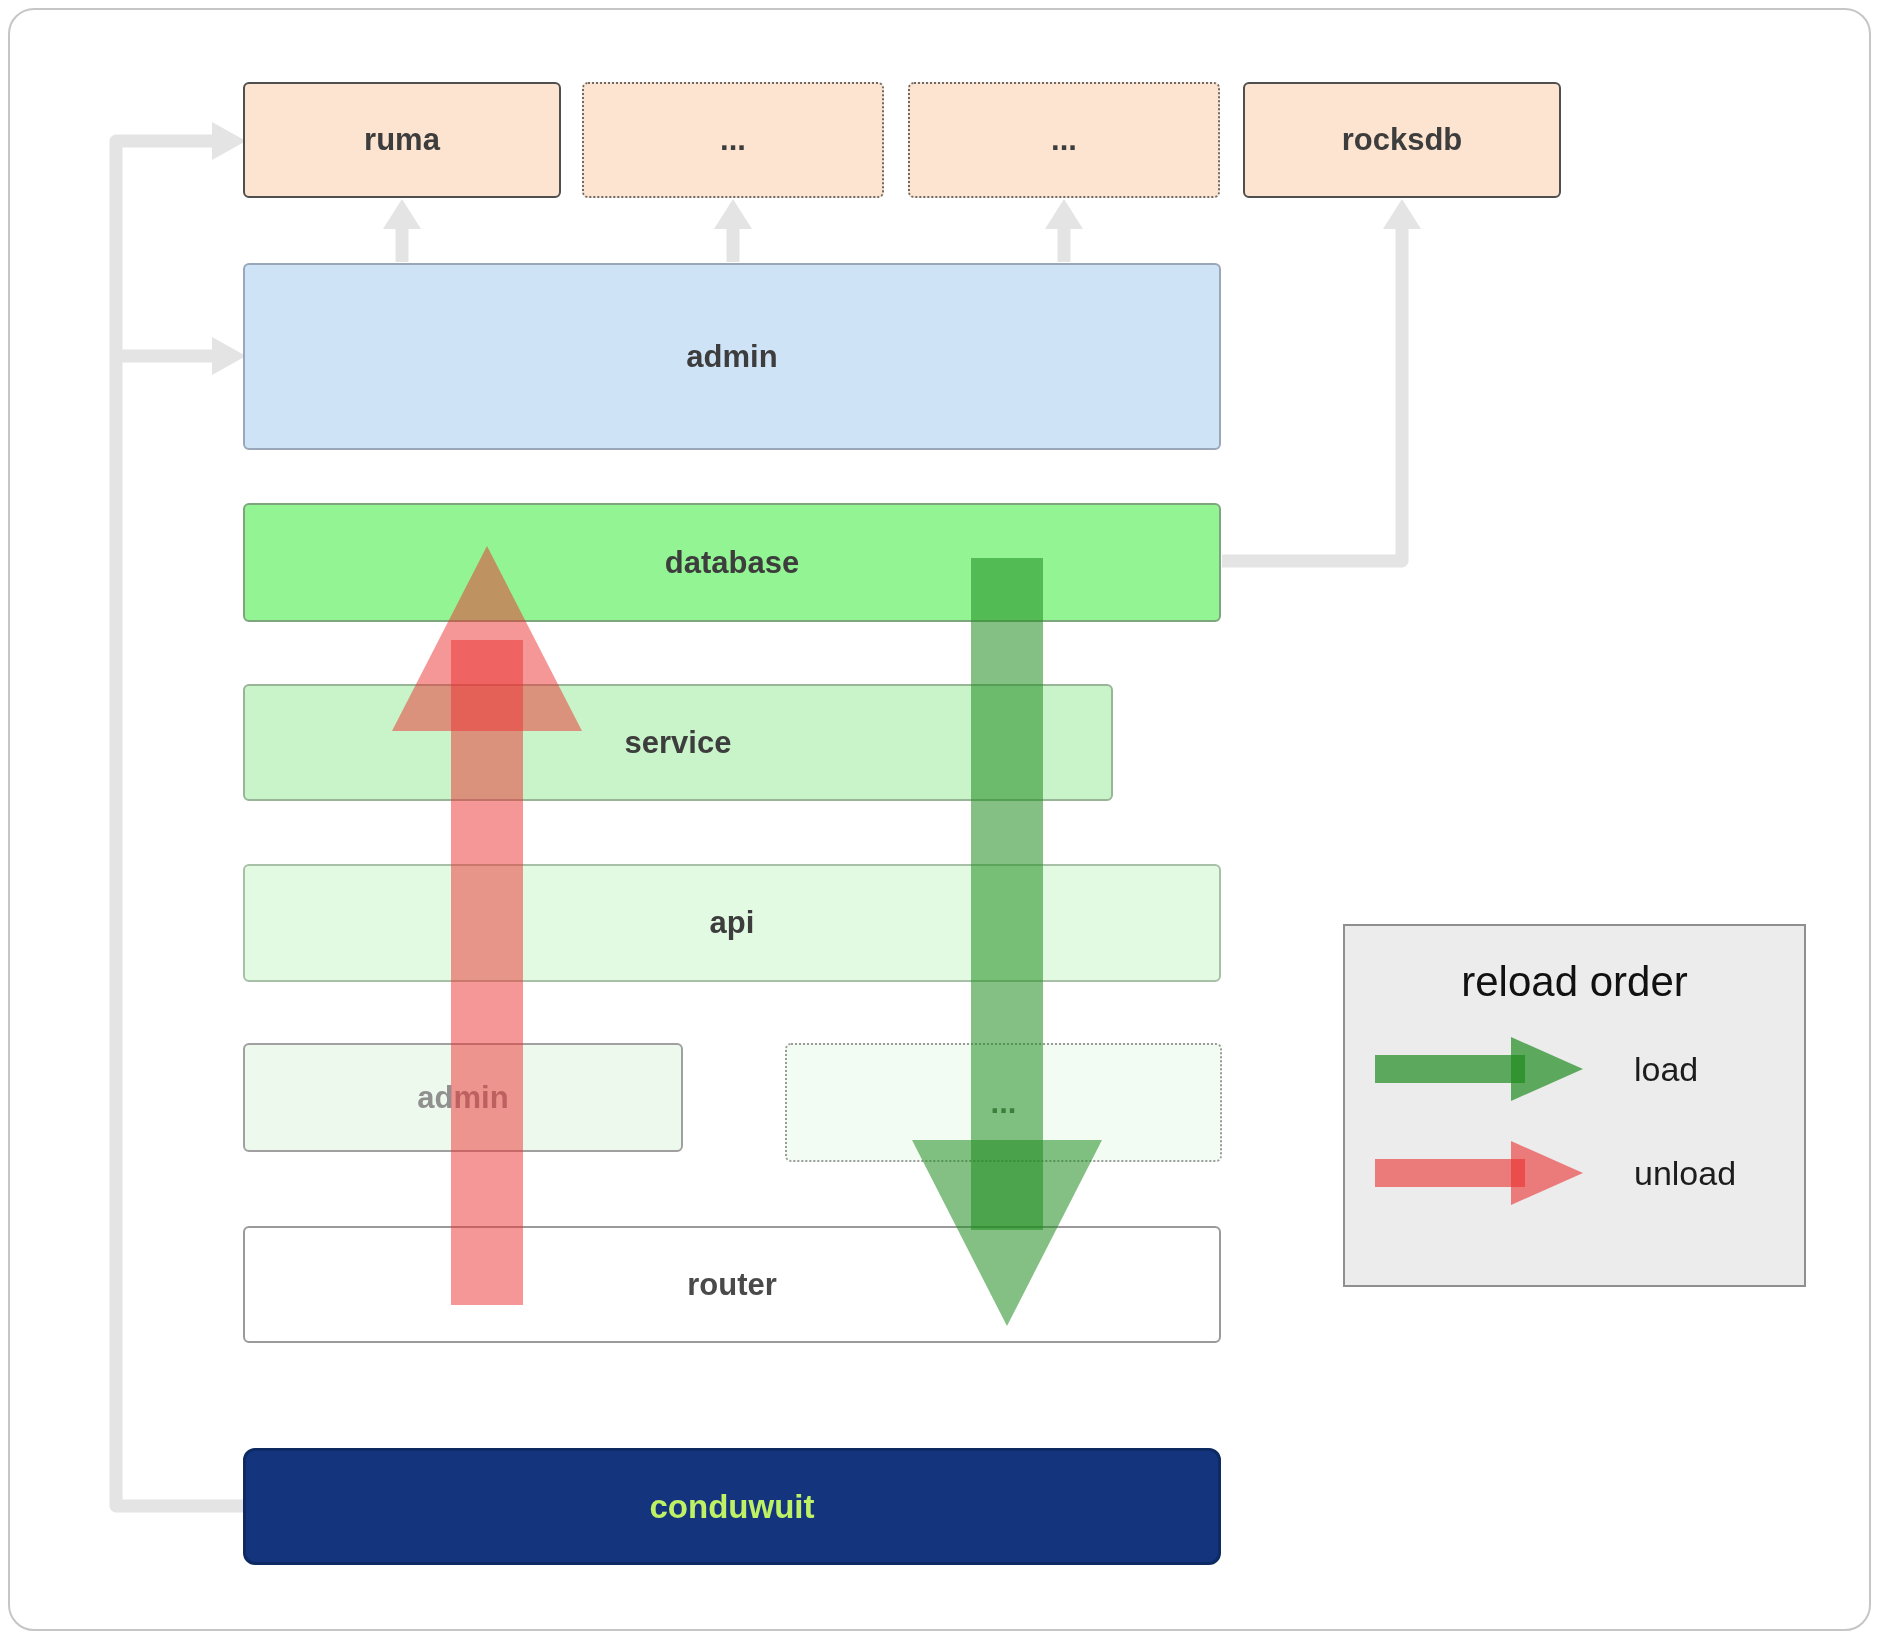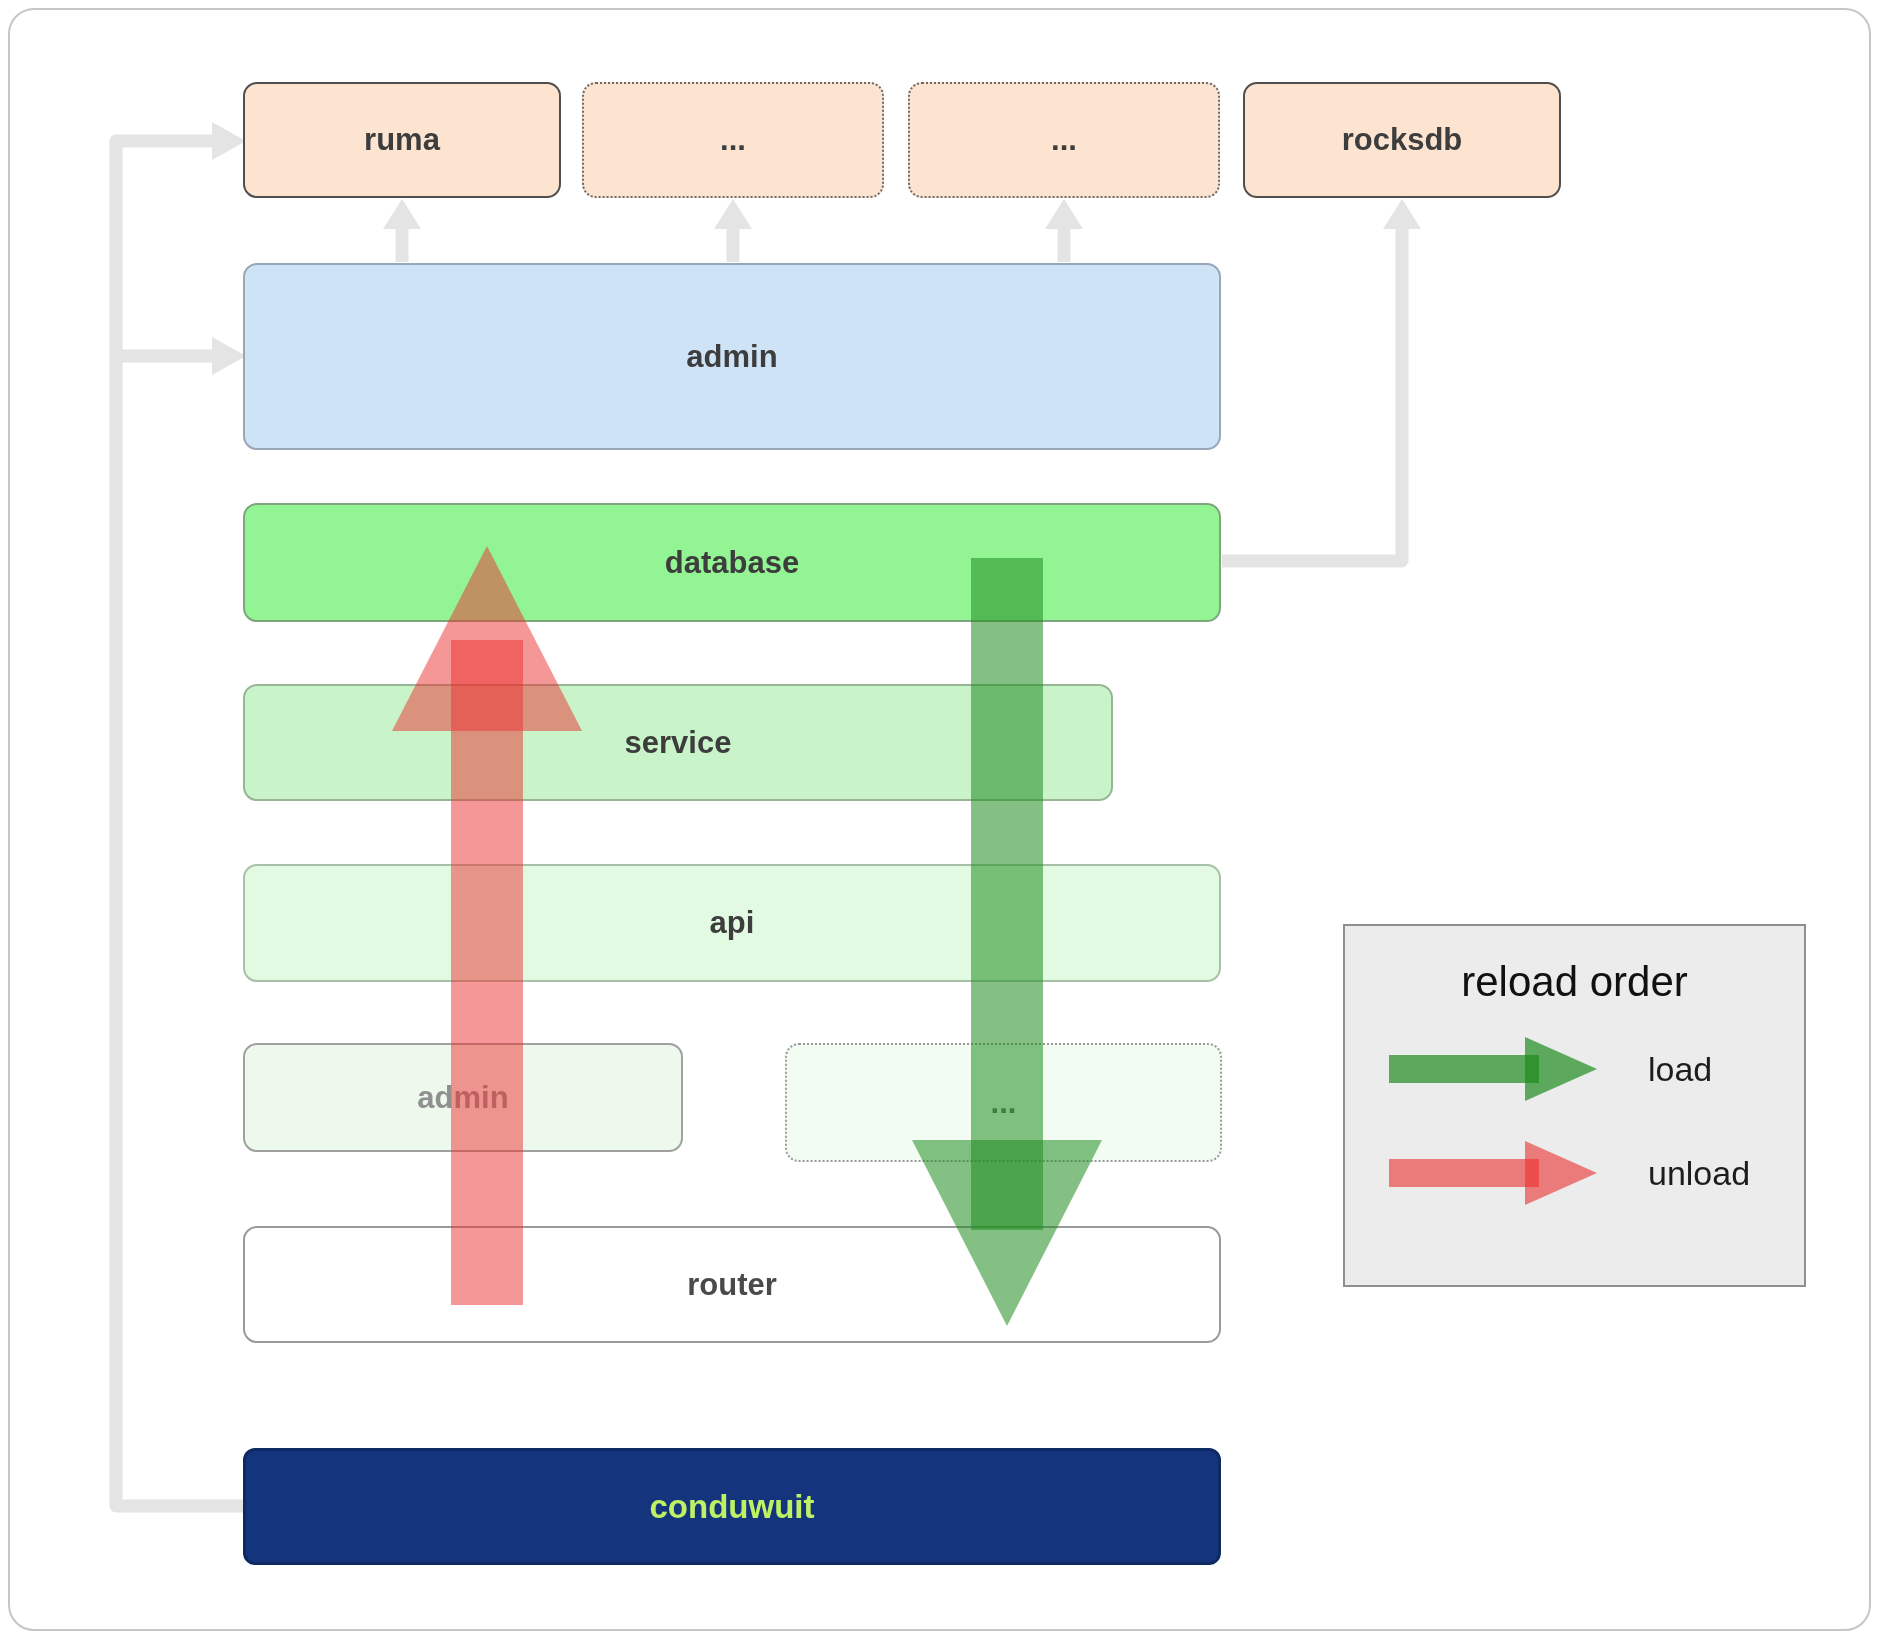--- a/index.html
+++ b/index.html
@@ -22,21 +22,21 @@
     width: 1883px; height: 1643px;
     pointer-events: none;
   }
   .connectors { z-index: 1; }
   .overlay    { z-index: 3; }
 
   .node {
     position: absolute; z-index: 2;
     display: flex; align-items: center; justify-content: center;
     font-size: 31px; font-weight: 600; color: #3d3d3d;
-    border-radius: 14px; box-sizing: border-box;
+    border-radius: 6px; box-sizing: border-box;
   }
   .n-ruma     { left: 243px;  top: 82px;   width: 318px; height: 116px; background: var(--peach, #fce4d1); border: 2px solid #4f4f4f; }
   .n-ext1     { left: 582px;  top: 82px;   width: 302px; height: 116px; background: var(--peach, #fce4d1); border: 2px dotted #6b6b6b; }
   .n-ext2     { left: 908px;  top: 82px;   width: 312px; height: 116px; background: var(--peach, #fce4d1); border: 2px dotted #6b6b6b; }
   .n-rocksdb  { left: 1243px; top: 82px;   width: 318px; height: 116px; background: var(--peach, #fce4d1); border: 2px solid #4f4f4f; }
   .n-core     { left: 243px;  top: 263px;  width: 978px; height: 187px; background: var(--blue, #cfe3f6);  border: 2px solid #9aa7b8; }
   .n-database { left: 243px;  top: 503px;  width: 978px; height: 119px; background: var(--db, #93f493);    border: 2px solid #7da67d; }
   .n-service  { left: 243px;  top: 684px;  width: 870px; height: 117px; background: var(--service, #c9f4c9); border: 2px solid #98b598; }
   .n-api      { left: 243px;  top: 864px;  width: 978px; height: 118px; background: var(--api, #e2fae2);   border: 2px solid #a8c0a8; }
   .n-admin    { left: 243px;  top: 1043px; width: 440px; height: 109px; background: var(--admin, #eef9ee); border: 2px solid #a0a0a0; color: #909090; }
@@ -51,21 +51,21 @@
     border: 2px solid #8f8f8f; box-sizing: border-box;
     z-index: 2;
     display: flex; flex-direction: column; align-items: stretch; margin-left: 20px;
   }
   .legend-title {
     font-size: 42px; font-weight: 500; color: #111111;
     text-align: center; margin-top: 32px;
   }
   .legend-item {
     display: flex; align-items: center;
-    padding-left: 42px; margin-top: 22px; height: 82px;
+    padding-left: 28px; margin-top: 22px; height: 82px;
     box-sizing: border-box;
   }
   .legend-arrow { width: 215px; height: 80px; flex: none; }
   .legend-label {
     font-size: 34px; font-weight: 400; color: #1d1d1d; margin-left: 46px;
   }
 
   .connector-line {
     stroke: var(--connector, #e4e4e4); stroke-width: 13; fill: none;
     stroke-linejoin: round;

